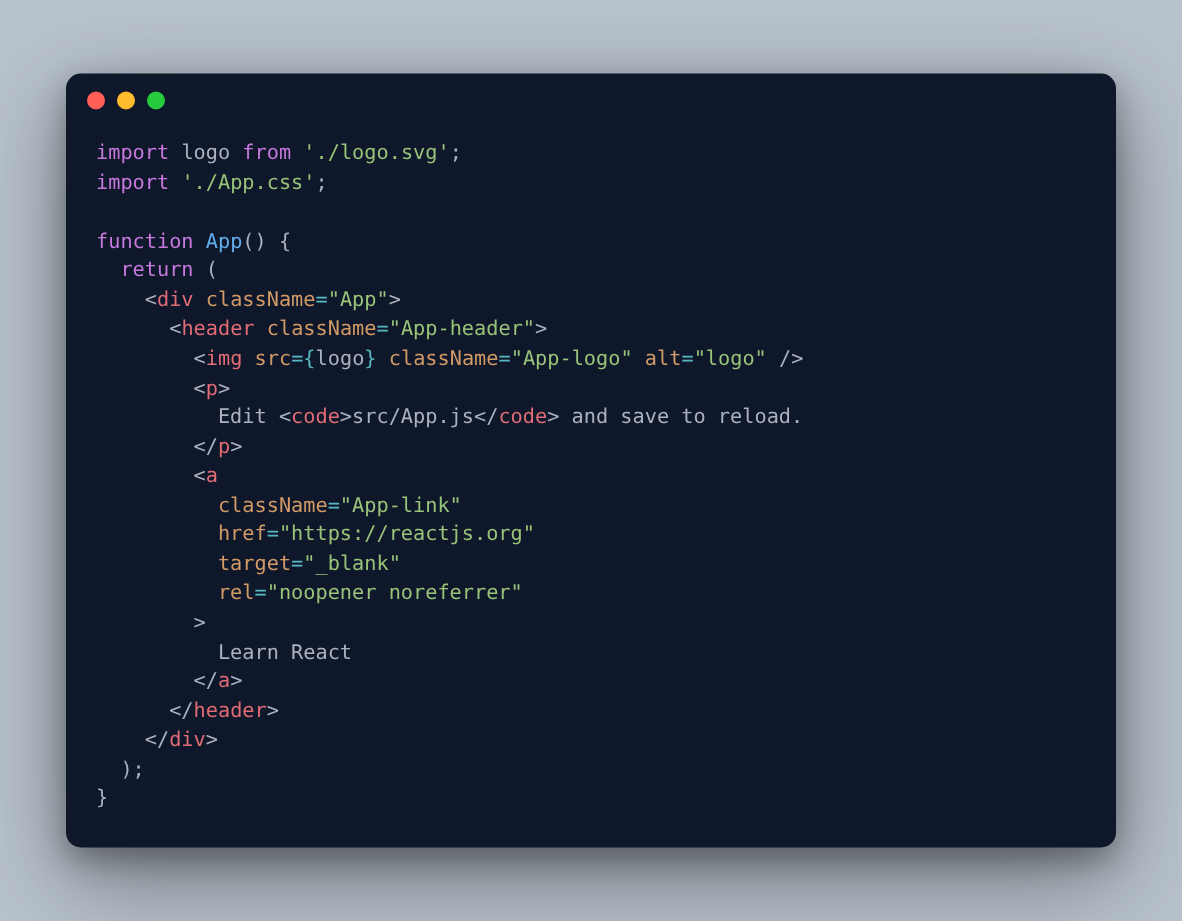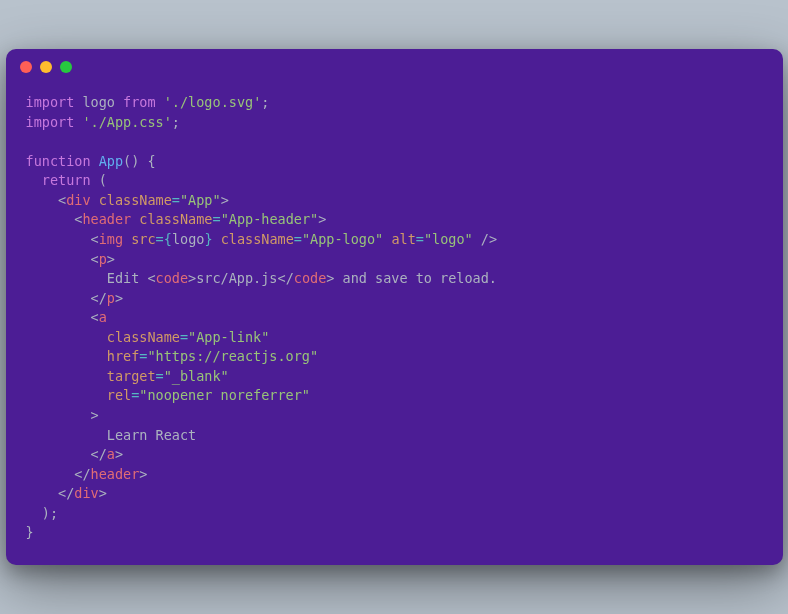--- a/index.html
+++ b/index.html
@@ -6,24 +6,24 @@
     body {
       background: #b8c2cc;
       width: 788px;
       height: 614px;
       display: flex;
       align-items: center;
       justify-content: center;
       font-family: 'Menlo', 'Monaco', 'Consolas', monospace;
     }
     .window {
-      background: #4c1d95;
+      background: #0f172a;
       border-radius: 10px;
       box-shadow: 0 20px 60px rgba(0,0,0,0.4), 0 8px 20px rgba(0,0,0,0.3);
-      width: 777px;
+      width: 700px;
       overflow: hidden;
     }
     .titlebar {
       height: 36px;
       display: flex;
       align-items: center;
       padding: 0 14px;
       gap: 8px;
     }
     .dot {

